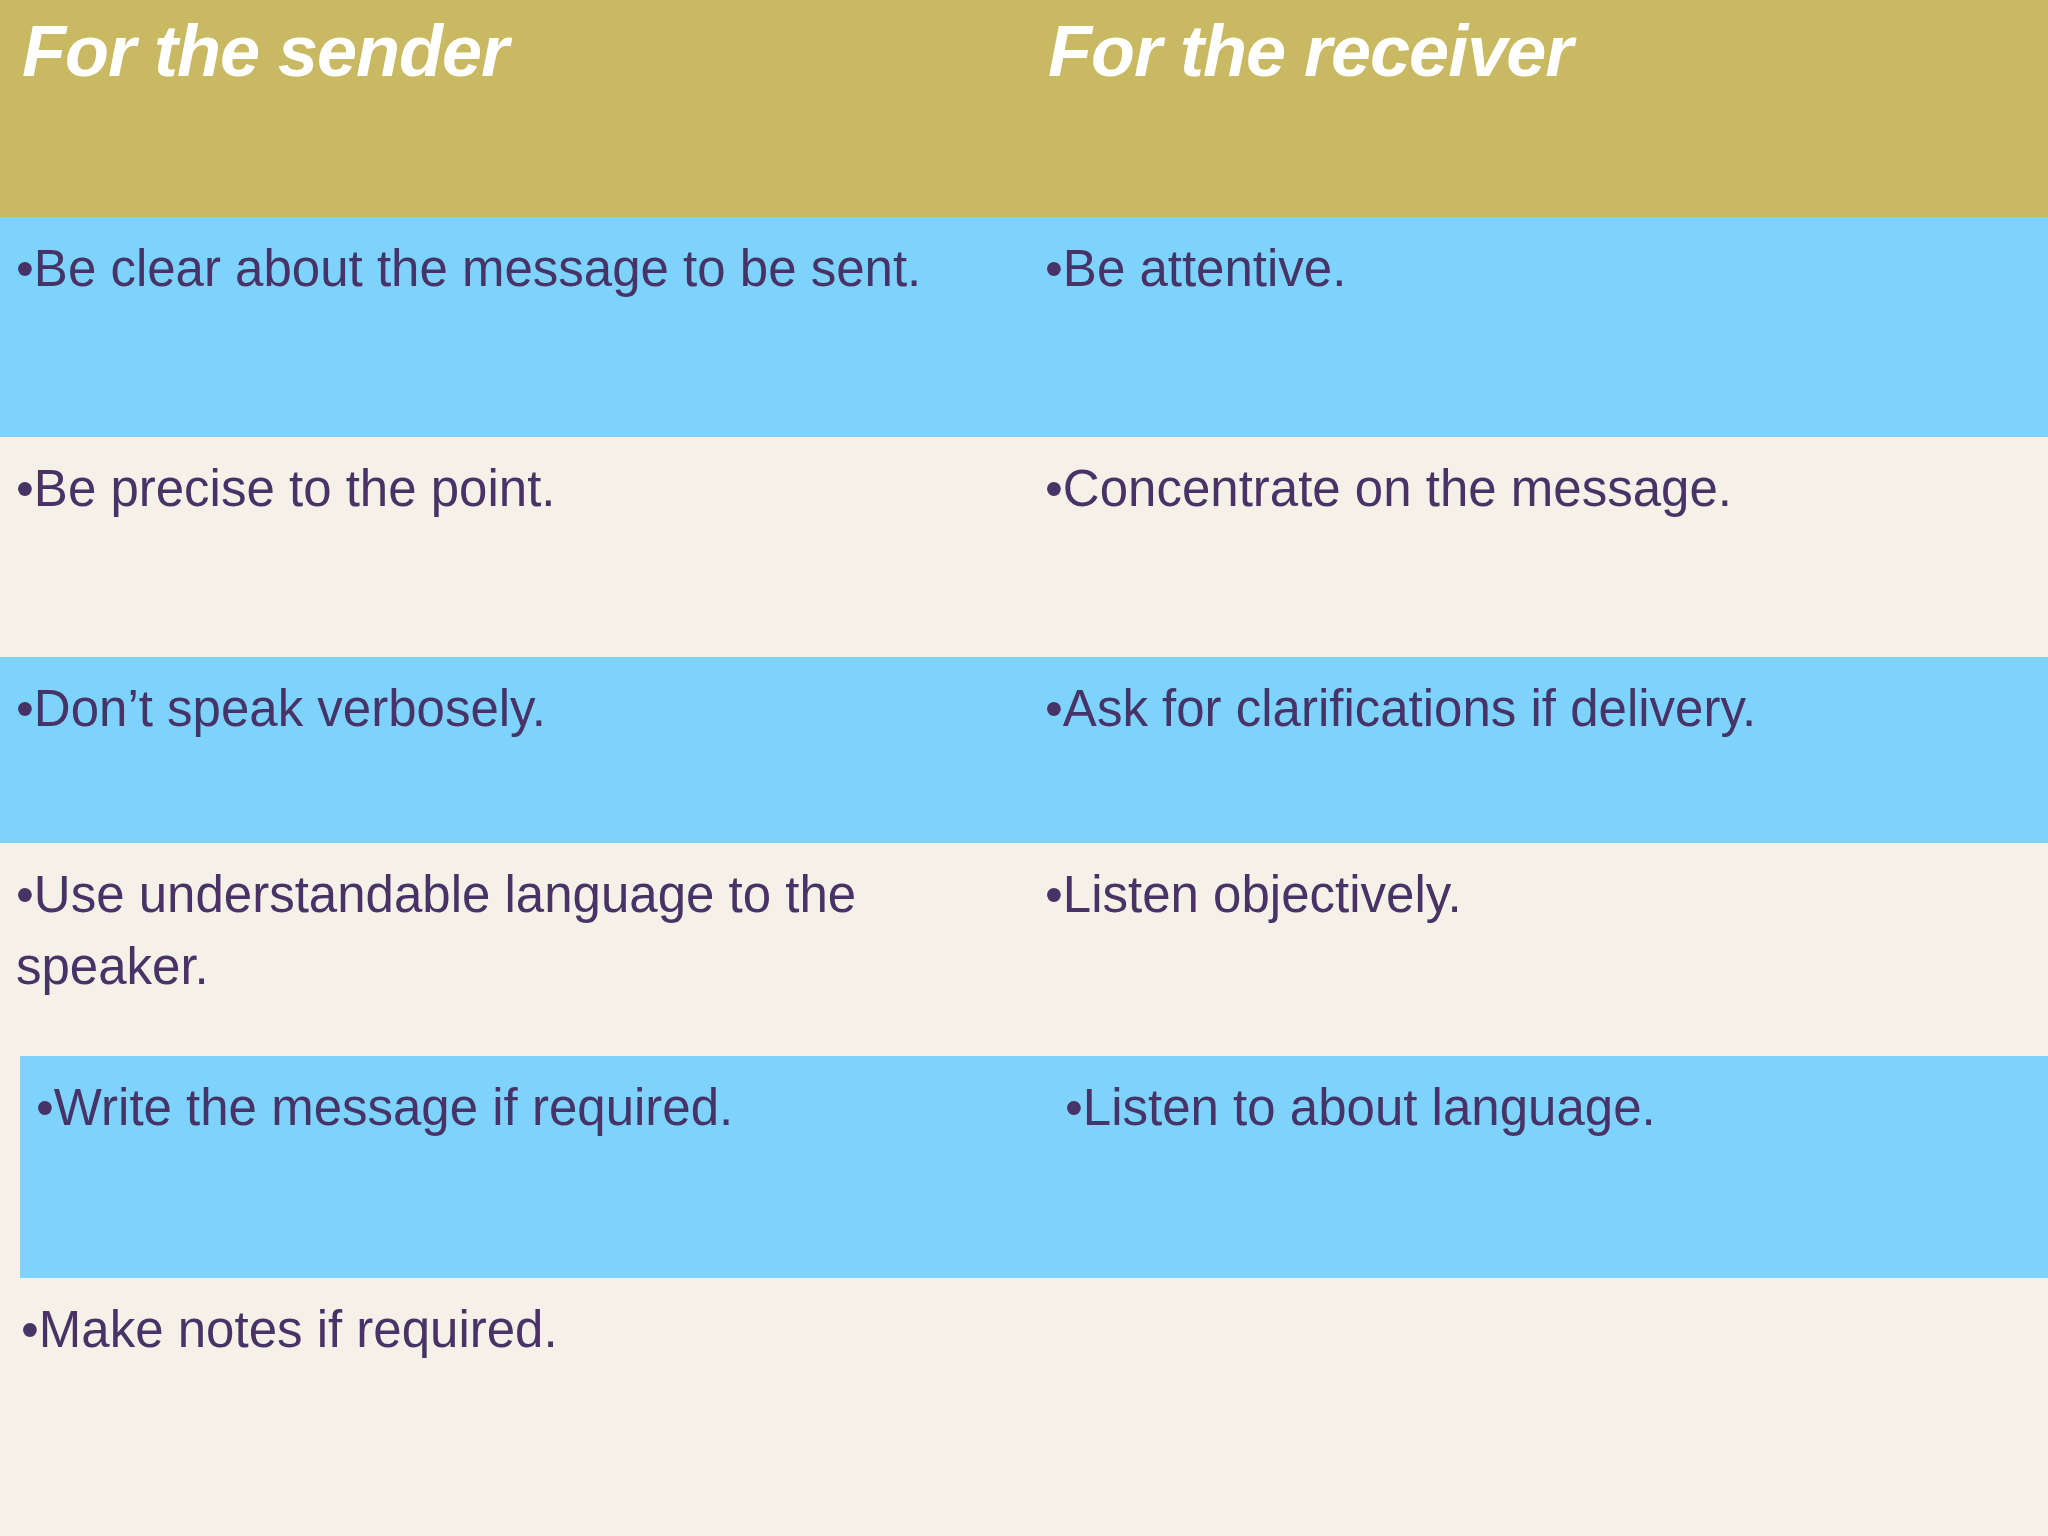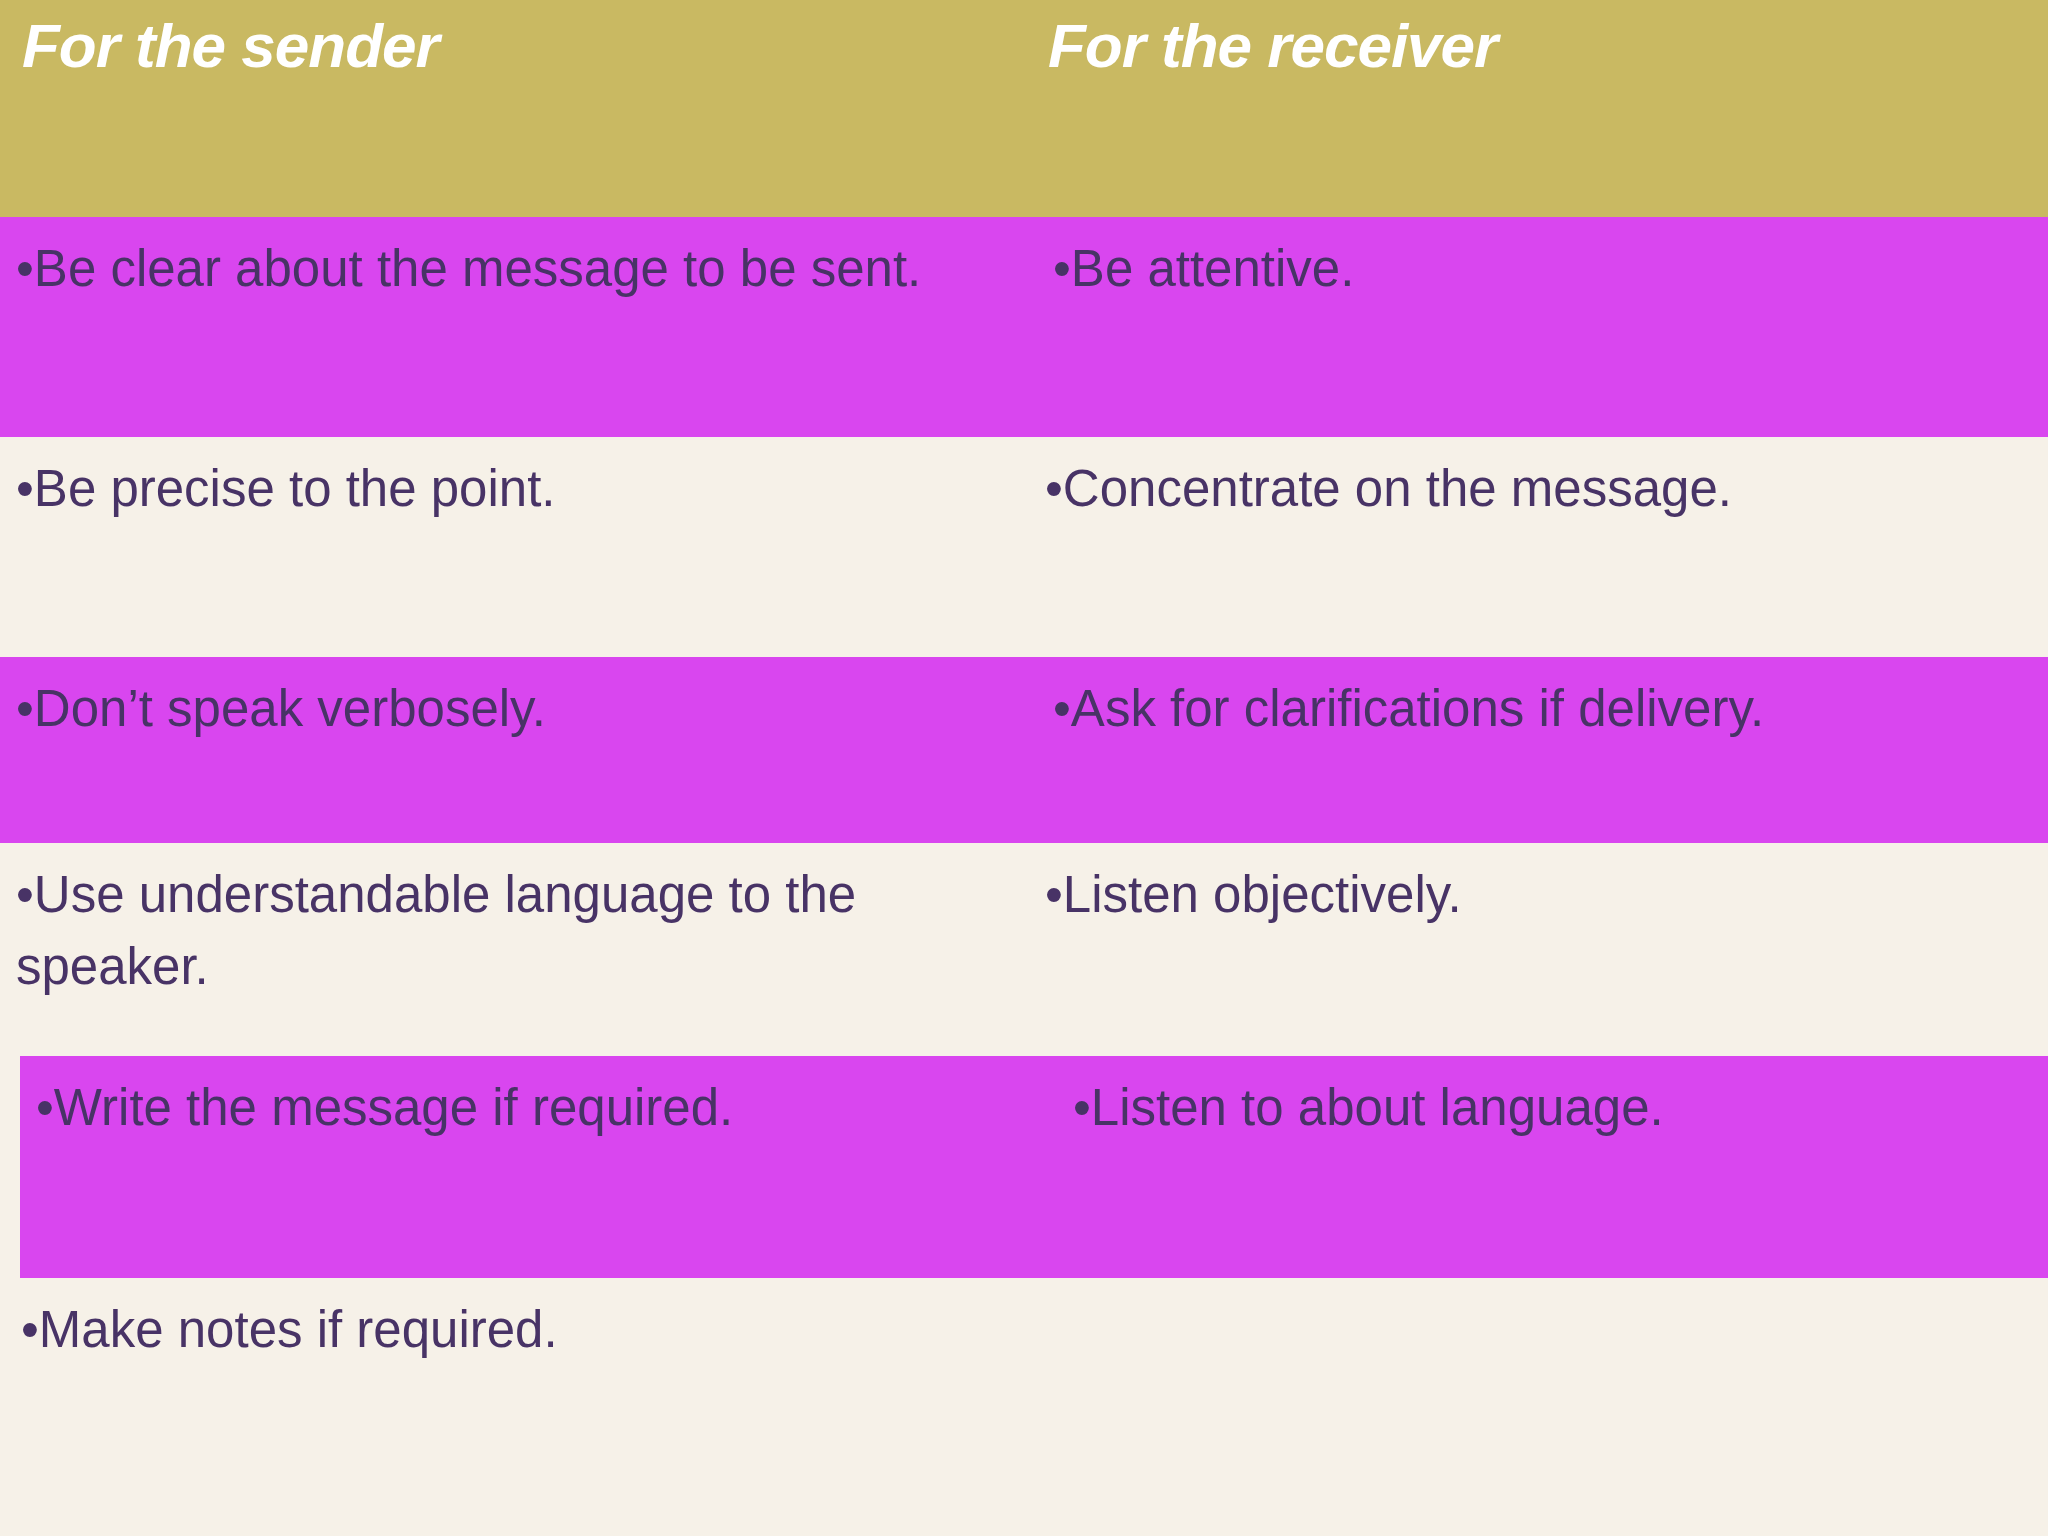--- a/index.html
+++ b/index.html
@@ -27,35 +27,35 @@
   }
   
   .header-row {
     height: 217px;
     background: #c9b962;
   }
   .header-cell {
     color: #ffffff;
     font-weight: bold;
     font-style: italic;
-    font-size: 62px;
+    font-size: 72px;
     letter-spacing: -1px;
     padding: 10px 0 0 22px;
     line-height: 1.15;
   }
   .header-cell.right { padding-left: 24px; }
   
   .body-row .cell {
     font-size: 51px;
     line-height: 72px;
     color: #483366;
     padding: 16px 10px 0 16px;
   }
   .body-row .cell.right { padding-left: 21px; }
-  .row-shade-a { background: #d946ef; gap: 8px; }
+  .row-shade-a { background: #7dd3fc; }
   .row-shade-b { background: #f6f1e8; }
   
   .row:nth-child(2) { height: 220px; }
   .row:nth-child(3) { height: 220px; }
   .row:nth-child(4) { height: 186px; }
   .row:nth-child(5) { height: 213px; justify-content: space-between; }
   .row:nth-child(6) { height: 222px; margin-left: 20px; }
   .row:nth-child(7) { height: 225px; }
   .bullet { display: inline; }
 </style>

